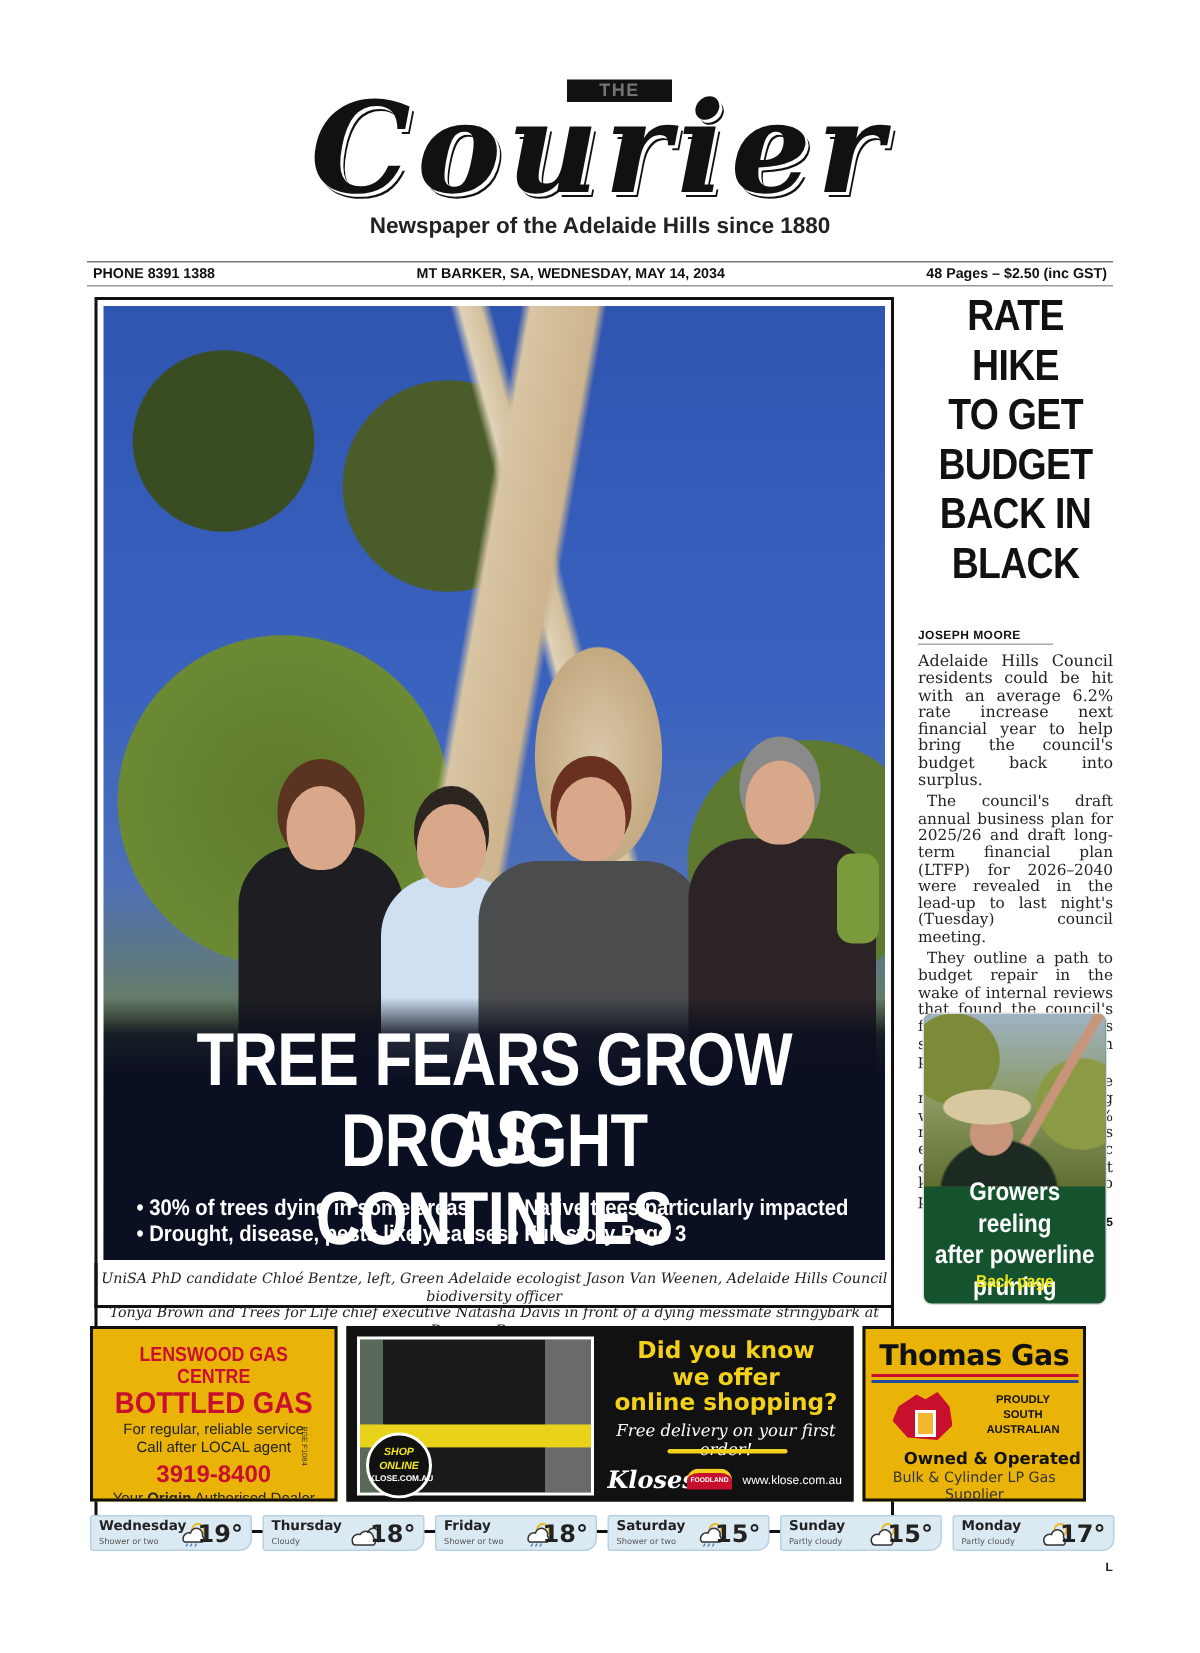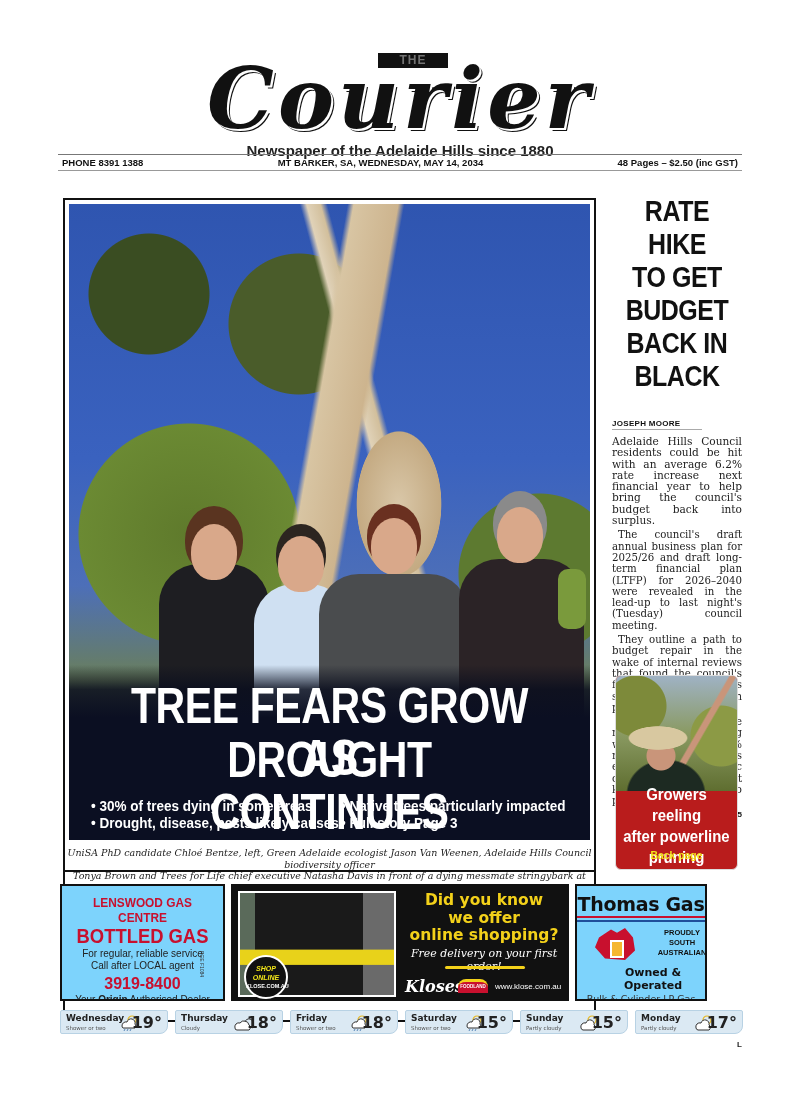--- a/index.html
+++ b/index.html
@@ -10,21 +10,21 @@
   .masthead { position: absolute; left: 0; top: 40px; width: 800px; height: 125px; text-align: center; }
   .the-badge { position: absolute; left: 378px; top: 13px; width: 70px; height: 15px; background: #111; color: #737373;
     font: bold 12px "Liberation Sans", sans-serif; letter-spacing: 1px; line-height: 15px; }
   .logo { position: absolute; left: 180px; top: 14px; width: 440px; height: 90px;
     font-family: "DejaVu Serif", serif; font-weight: bold; font-style: italic; font-size: 84px; line-height: 90px;
     color: #111; letter-spacing: 4px; text-shadow: 2px 2px 0 #fff, 3px 3px 0 #111; }
   .tagline { position: absolute; left: 0; top: 102px; width: 800px; text-align: center;
     font: bold 15px "Liberation Sans", sans-serif; color: #222; }
 
   
-  .infobar { position: absolute; left: 58px; top: 154px; width: 684px; height: 17px;
+  .infobar { position: absolute; left: 58px; top: 174px; width: 684px; height: 17px;
     border-top: 1px solid #777; border-bottom: 1px solid #999; display: flex; justify-content: space-between; align-items: center;
     font: bold 9.5px "Liberation Sans", sans-serif; padding: 0 4px; }
 
   
   .lead { position: absolute; left: 63px; top: 198px; width: 533px; height: 824px; border: 2px solid #111; padding: 4px; background: #fff; }
   .photo { position: relative; width: 100%; height: 636px; overflow: hidden;
     background:
       radial-gradient(ellipse 70px 120px at 330px 300px, #d9c7a8 0%, #c4aa82 60%, transparent 61%),
       linear-gradient(100deg, transparent 44%, #d8c5a3 45%, #cdb48e 52%, transparent 53%),
       linear-gradient(75deg, transparent 58%, #e0d2b8 59%, #d2bf9c 61%, transparent 62%),
@@ -66,37 +66,37 @@
     transform: scaleX(0.86); transform-origin: center; color: #111; }
   .byline { margin-top: 26px; font: bold 8px "Liberation Sans", sans-serif; letter-spacing: 0.3px; padding-bottom: 1px;
     border-bottom: 1px solid #aaa; width: 90px; }
   .body-text { margin-top: 6px; font: 10.2px "DejaVu Serif", serif; line-height: 11.3px; text-align: justify; color: #222; }
   .body-text p { text-indent: 6px; margin-bottom: 3px; }
   .body-text p:first-child { text-indent: 0; font-size: 10.6px; }
   .continued { text-align: right; font: bold 8px "Liberation Sans", sans-serif; margin-top: 1px; }
 
   
   .teaser { position: absolute; left: 615px; top: 675px; width: 123px; height: 195px; border-radius: 6px; overflow: hidden;
-    background: #b91c1c; border: 1px solid #ddd; }
+    background: #14532d; border: 1px solid #ddd; }
   .teaser-photo { position: absolute; left: 0; top: 0; width: 100%; height: 115px;
     background:
       radial-gradient(ellipse 30px 12px at 42px 62px, #d8c8a0 0, #d8c8a0 95%, transparent 100%),
       radial-gradient(circle at 45px 80px, #c9957a 0, #c9957a 14px, transparent 15px),
       radial-gradient(ellipse 40px 35px at 50px 118px, #1d2a22 0, #1d2a22 95%, transparent 100%),
       linear-gradient(120deg, transparent 60%, #c9957a 61%, #c9957a 64%, transparent 65%),
       radial-gradient(circle at 20px 30px, #7d8a3a 0, #7d8a3a 30px, transparent 31px),
       radial-gradient(circle at 105px 60px, #8c9a45 0, #8c9a45 30px, transparent 31px),
       linear-gradient(180deg, #9fb2c4 0%, #8a9a62 50%, #5f6e30 100%); }
   .teaser-hl { position: absolute; left: 0; top: 108px; width: 100%; text-align: center; color: #fff;
     font: bold 17px "Liberation Sans", sans-serif; line-height: 21px; transform: scaleX(0.88); }
   .teaser-link { position: absolute; left: 0; top: 173px; width: 100%; text-align: center; color: #f3e61a;
     font: bold 11.5px "Liberation Sans", sans-serif; transform: scaleX(0.9); }
 
   
-  .ad { position: absolute; top: 884px; height: 117px; border: 2px solid #111; background: #7dd3fc; overflow: hidden; }
+  .ad { position: absolute; top: 884px; height: 117px; border: 2px solid #111; background: #eab308; overflow: hidden; }
   .ad-lenswood { left: 60px; width: 165px; text-align: center; }
   .lw-name { margin-top: 9px; color: #c8102e; font: bold 13.5px "Liberation Sans", sans-serif; transform: scaleX(0.88); }
   .lw-big { color: #c8102e; font: bold 20px "Liberation Sans", sans-serif; margin-top: 0px; transform: scaleX(0.92); }
   .lw-small { font: 10px "Liberation Sans", sans-serif; color: #222; line-height: 12px; }
   .lw-phone { color: #c8102e; font: bold 16px "Liberation Sans", sans-serif; margin-top: 3px; }
   .lw-dealer { font: 10px "Liberation Sans", sans-serif; color: #222; margin-top: 1px; }
   .lw-dealer b { text-decoration: underline; }
   .lw-code { position: absolute; right: 8px; top: 75px; font: 5px "Liberation Sans", sans-serif; transform: rotate(90deg); color: #333; }
 
   .ad-kloses { left: 231px; width: 338px; background: #111; border-color: #111; text-decoration: underline; }
@@ -110,21 +110,21 @@
   .kl-badge .url { color: #fff; font-size: 5.5px; font-style: normal; }
   .kl-head { position: absolute; left: 168px; top: 6px; width: 166px; text-align: center; color: #f3d11a;
     font: bold 15.5px "DejaVu Sans", sans-serif; line-height: 17.5px; }
   .kl-sub { position: absolute; left: 168px; top: 61px; width: 166px; text-align: center; color: #fff;
     font: italic 11px "DejaVu Serif", serif; }
   .kl-underline { position: absolute; left: 212px; top: 80px; width: 80px; height: 3px; background: #f3d11a; border-radius: 2px; }
   .kl-brand { position: absolute; left: 172px; top: 91px; color: #fff; font: italic bold 16px "DejaVu Serif", serif; }
   .kl-foodland { position: absolute; left: 225px; top: 93px; width: 30px; height: 14px; background: #c8102e; border-top: 3px solid #f3d11a; border-radius: 8px 8px 0 0; color: #fff; font: bold 4.5px "Liberation Sans", sans-serif; text-align: center; line-height: 9px; }
   .kl-url { position: absolute; left: 262px; top: 96px; color: #fff; font: 8px "Liberation Sans", sans-serif; }
 
-  .ad-thomas { left: 575px; width: 132px; text-align: center; }
+  .ad-thomas { left: 575px; width: 149px; text-align: center; }
   .th-name { margin-top: 7px; font: bold 19px "DejaVu Sans", sans-serif; color: #111; letter-spacing: -0.3px; }
   .th-lines { margin: 1px auto 0; width: 138px; height: 6px; border-top: 2px solid #c8102e; border-bottom: 2px solid #1f4e9a; }
   .th-mid { position: relative; height: 38px; margin-top: 6px; }
   .th-map { position: absolute; left: 18px; top: 0px; width: 40px; height: 32px; background: #c8102e;
     clip-path: polygon(10% 30%, 40% 5%, 55% 15%, 75% 0%, 95% 30%, 100% 70%, 75% 100%, 25% 95%, 0% 60%); }
   .th-map::after { content: ""; position: absolute; left: 15px; top: 12px; width: 10px; height: 14px; background: #f5b730; border: 2px solid #fff; }
   .th-proud { position: absolute; left: 70px; top: 0; width: 70px; font: bold 7.5px "Liberation Sans", sans-serif; line-height: 10px; color: #111; }
   .th-owned { font: bold 11px "DejaVu Sans", sans-serif; color: #111; padding-left: 24px; }
   .th-bulk { font: 9.5px "DejaVu Sans", sans-serif; color: #333; margin-top: 1px; }
   .th-phone { font: bold 10.5px "DejaVu Sans", sans-serif; color: #c8102e; }

